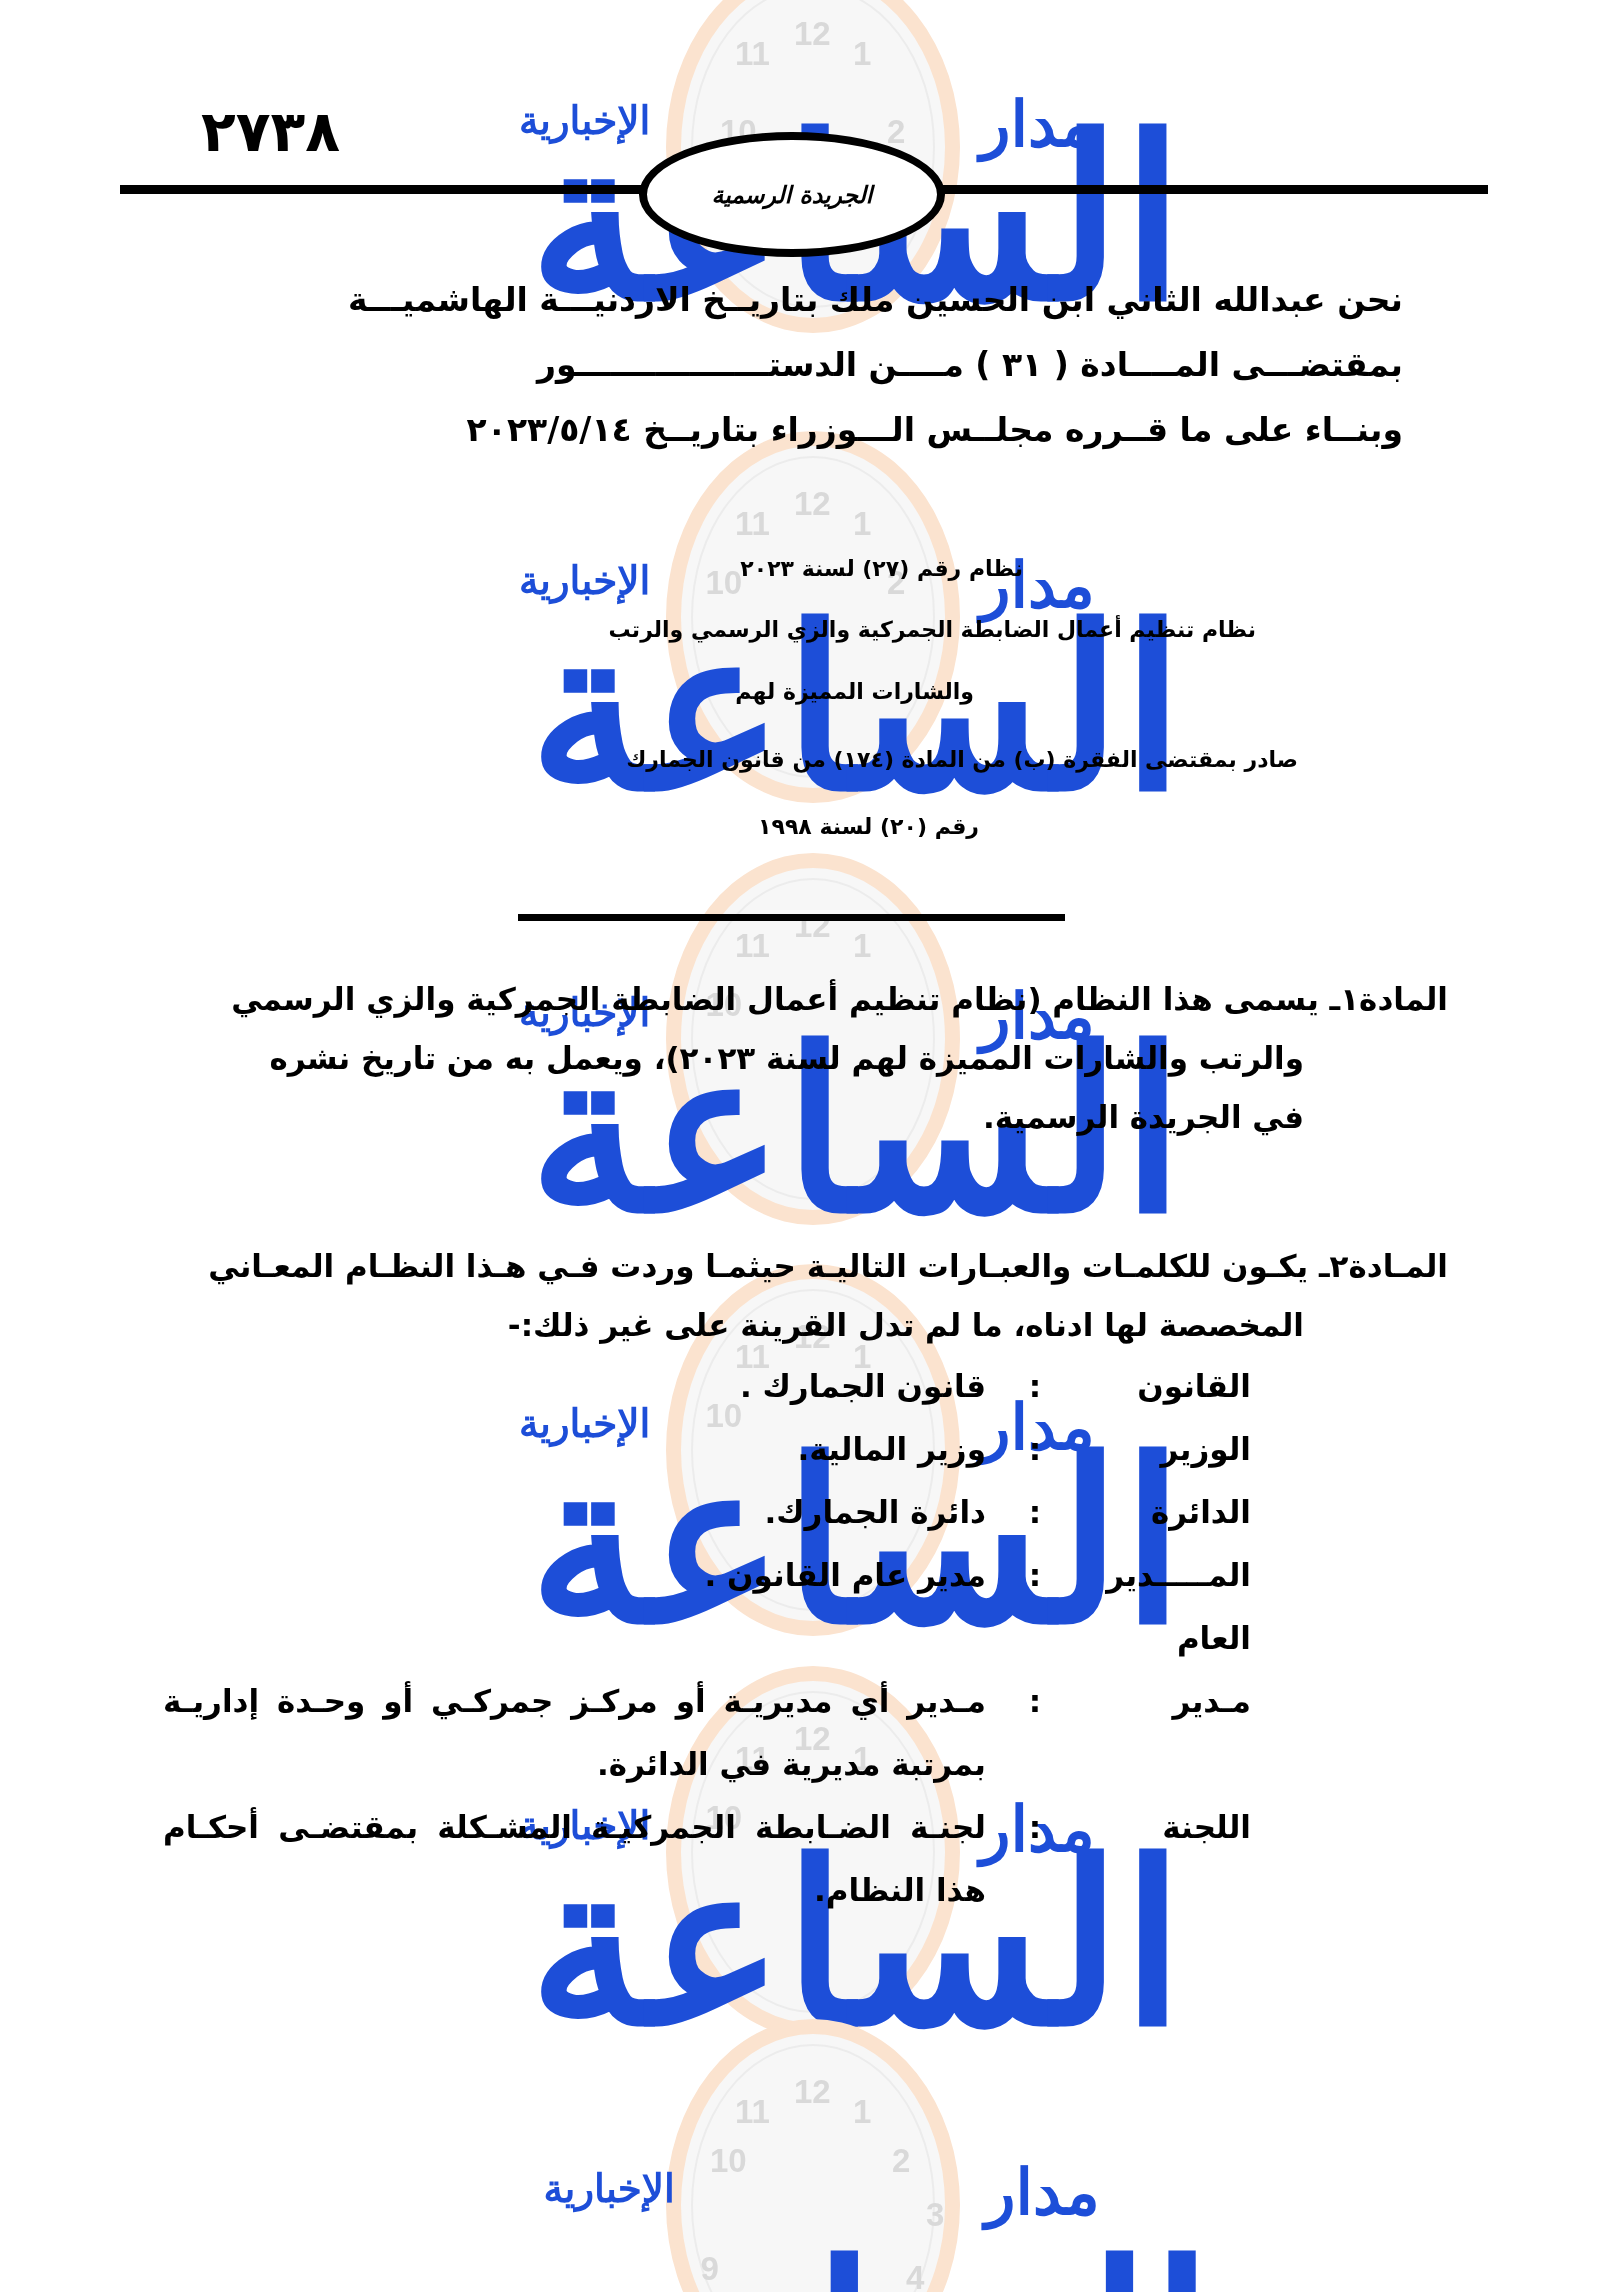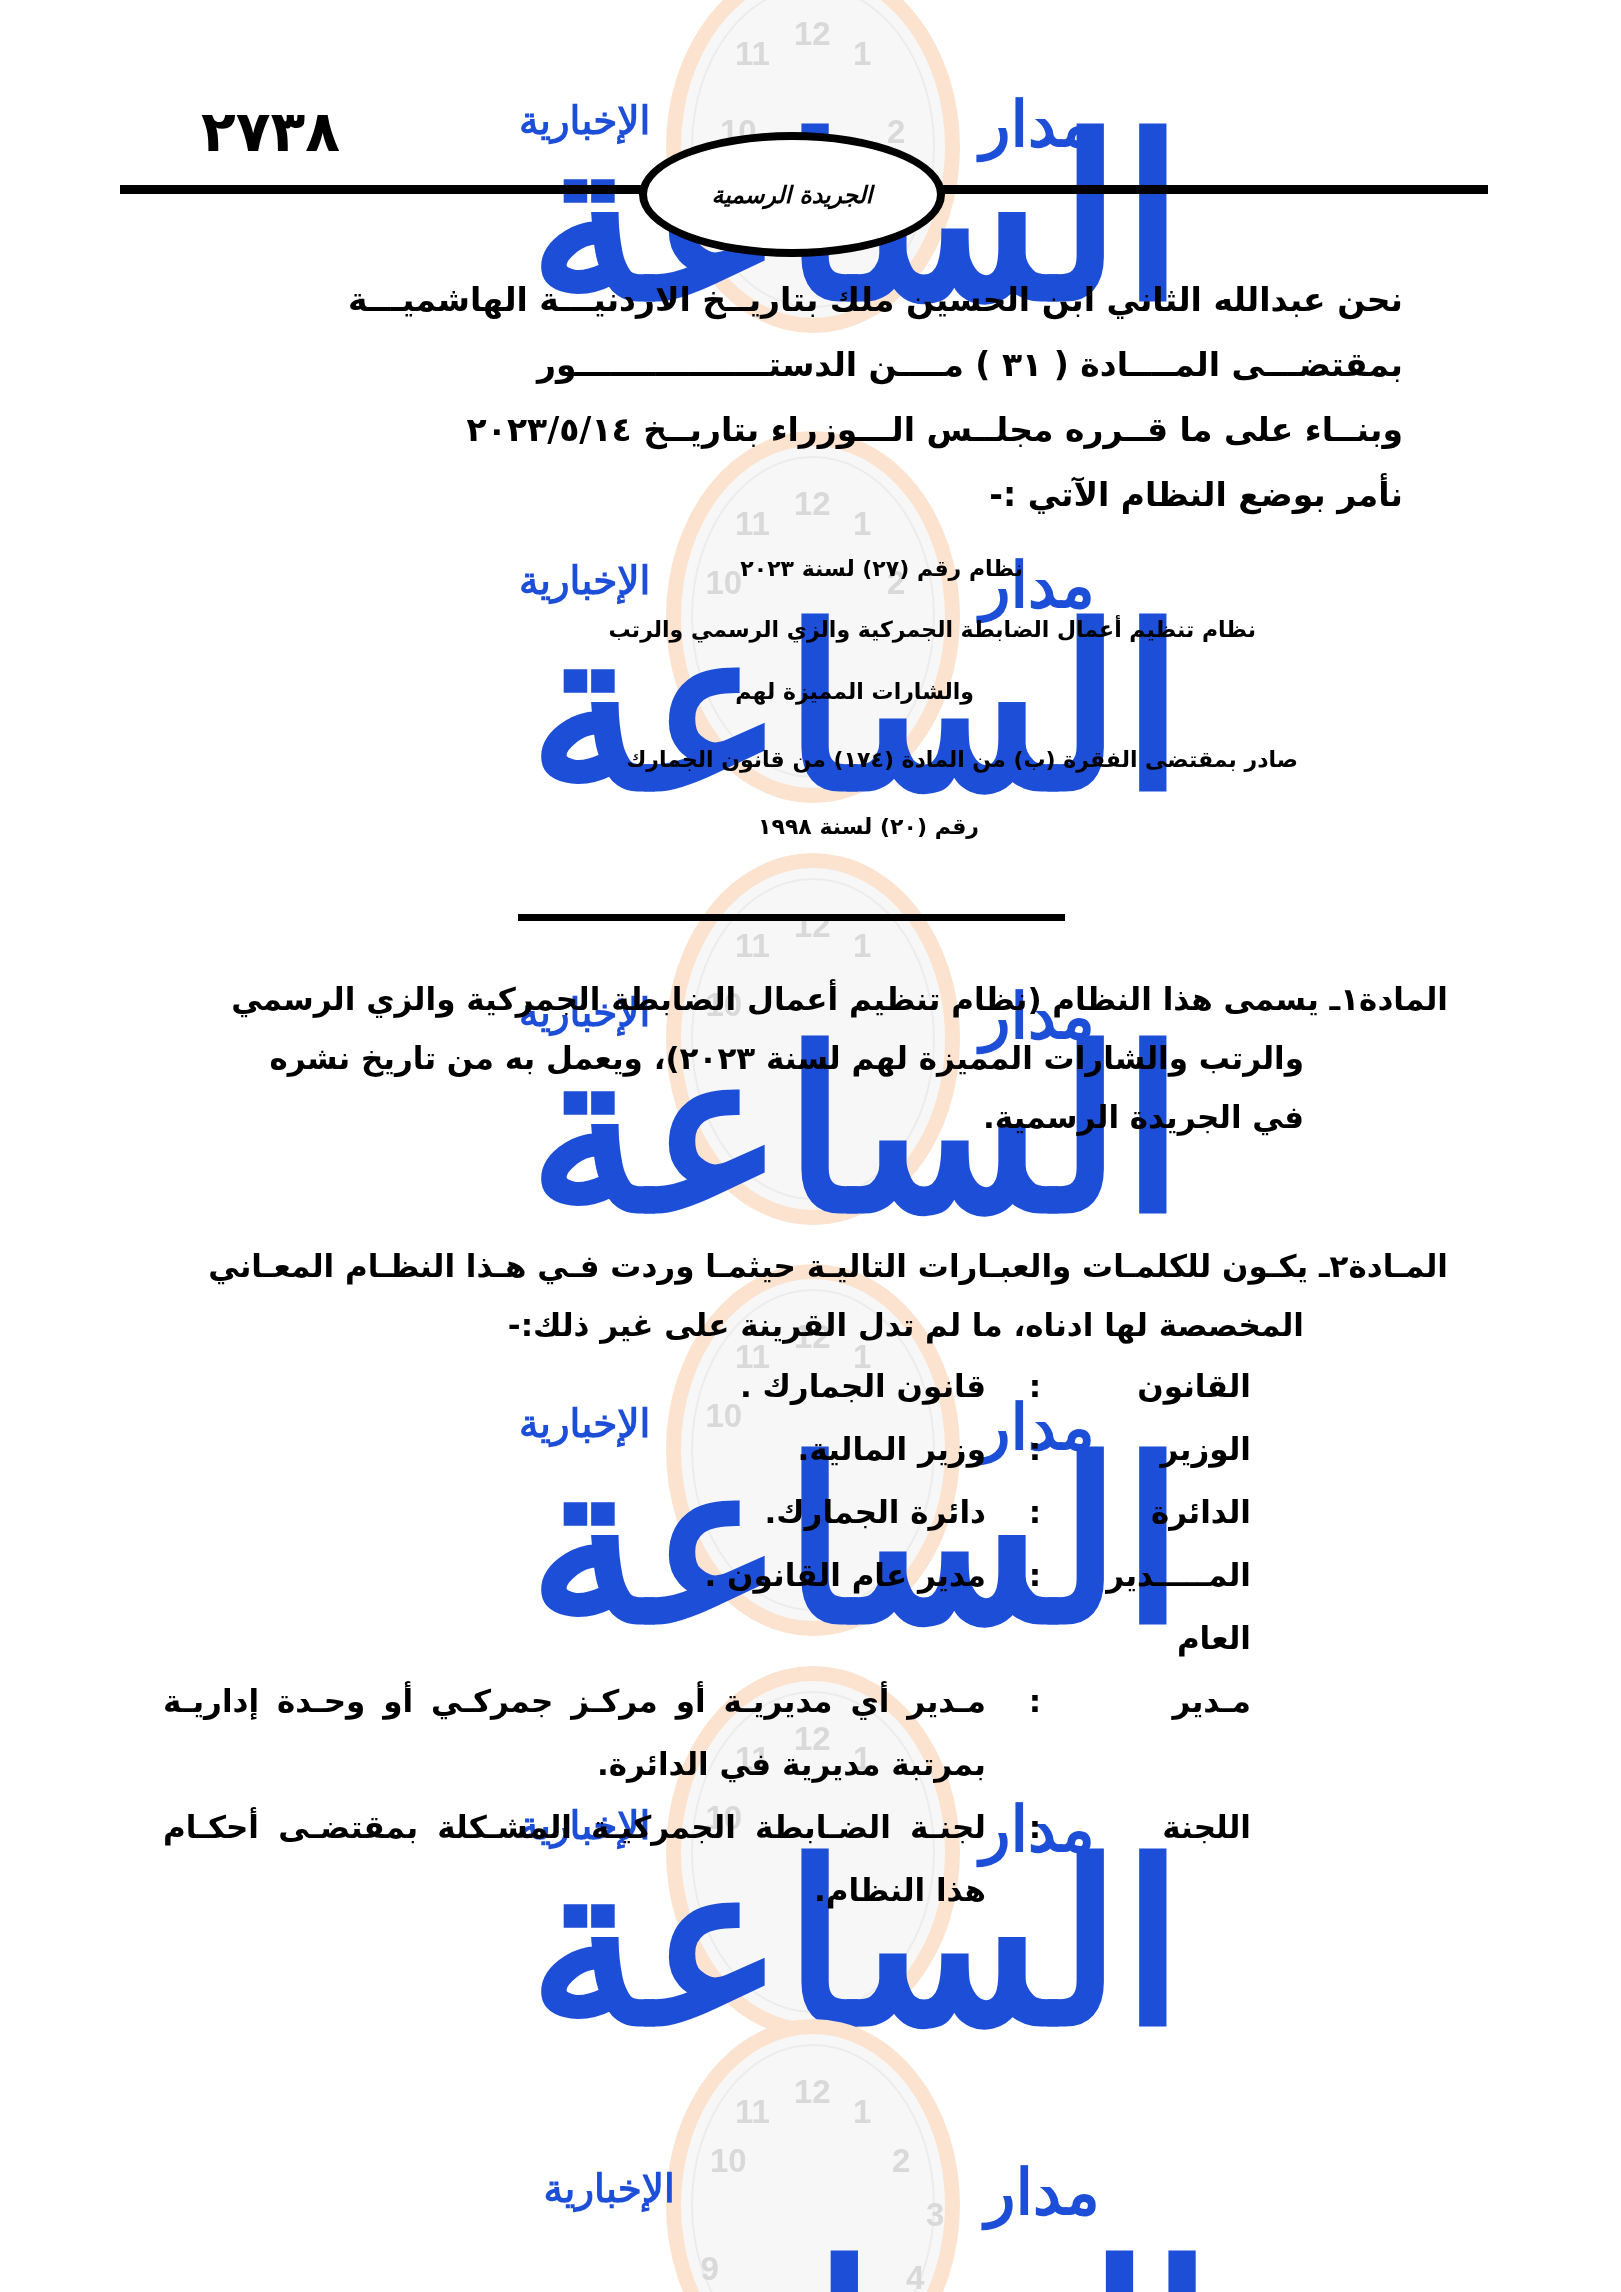--- a/index.html
+++ b/index.html
@@ -136,21 +136,20 @@
 <div class="page-number">٢٧٣٨</div>
 <div class="header-rule"></div>
 <div class="masthead">
   <span class="rtl">الجريدة الرسمية</span>
 </div>
 
 <div class="block preamble rtl">
   <div>نحن عبدالله الثاني ابن الحسين ملك بتاريــخ الاردنيـــة الهاشميـــة</div>
   <div>بمقتضـــى المــــادة ( ٣١ ) مــــن الدستـــــــــــــــــور</div>
   <div>وبنــاء على ما قــرره مجلــس الـــوزراء بتاريــخ ٢٠٢٣/٥/١٤</div>
-  <div class="last">نأمر بوضع النظام الآتي :-</div>
 </div>
 
 <div class="title-line rtl" style="right:598px; top:556px;">نظام رقم (٢٧) لسنة ٢٠٢٣</div>
 <div class="title-line rtl" style="right:365px; top:617px;">نظام تنظيم أعمال الضابطة الجمركية والزي الرسمي والرتب</div>
 <div class="title-line rtl" style="right:647px; top:679px;">والشارات المميزة لهم</div>
 <div class="title-line rtl" style="right:323px; top:747px;">صادر بمقتضى الفقرة (ب) من المادة (١٧٤) من قانون الجمارك</div>
 <div class="title-line rtl" style="right:642px; top:814px;">رقم (٢٠) لسنة ١٩٩٨</div>
 <div class="sep-rule"></div>
 
 <div class="article rtl" style="top:970px; width:1304px;">

